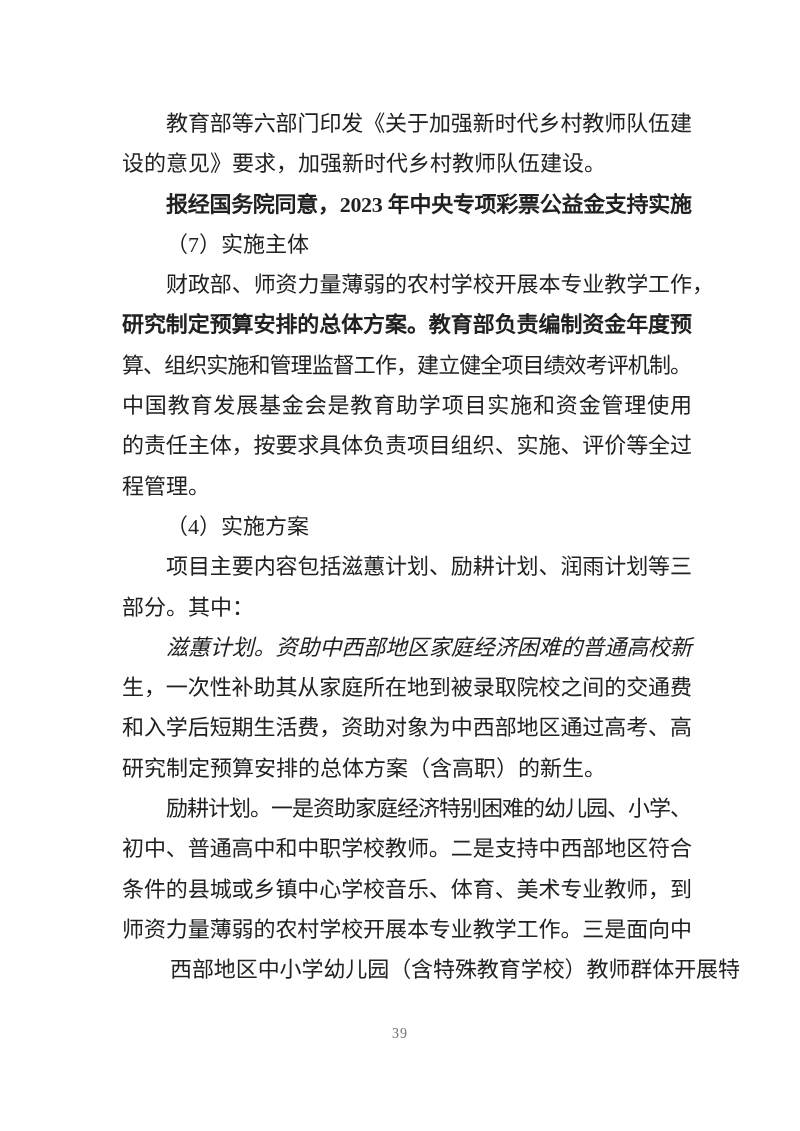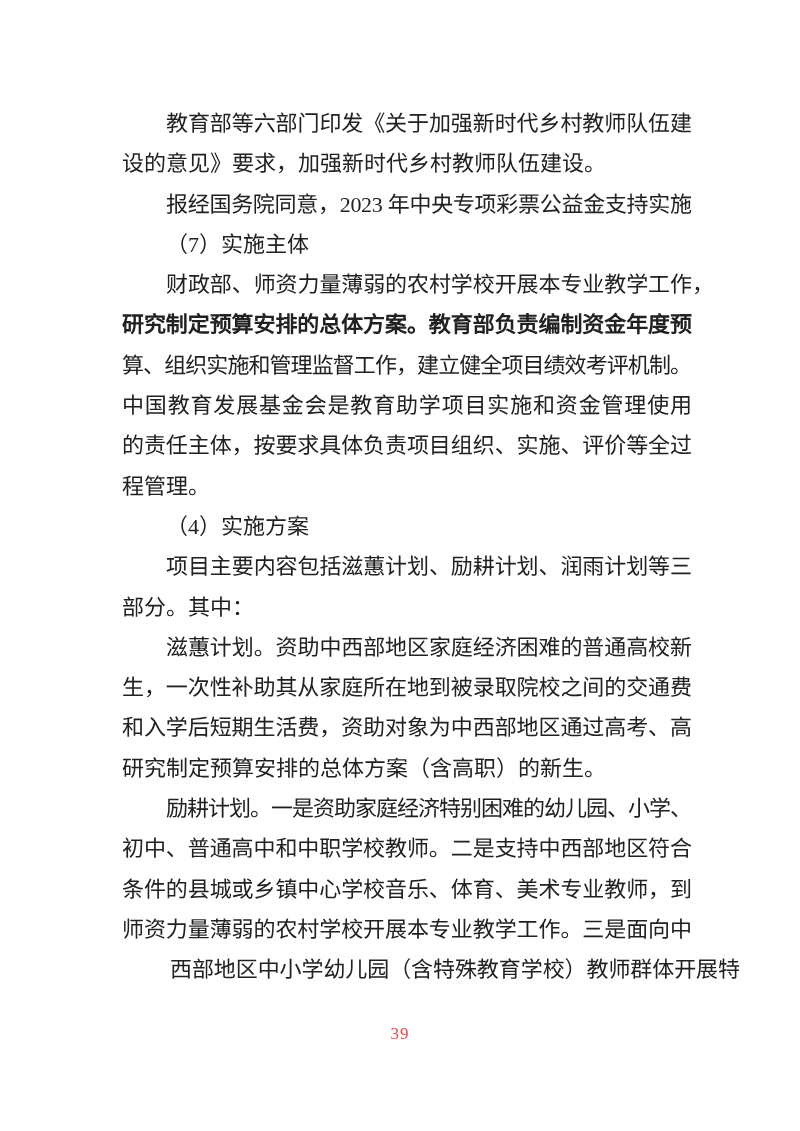--- a/index.html
+++ b/index.html
@@ -46,58 +46,58 @@
     white-space: nowrap;
   }
   .footer {
     position: absolute;
     top: 1024px;
     left: 0;
     width: 800px;
     text-align: center;
   }
   .pagenum {
-    font-size: 17px;
-    color: #ef4444;
+    font-size: 14px;
+    color: #737373;
     letter-spacing: 1px;
     font-family: "Liberation Serif", "DejaVu Serif", serif;
   }
 </style>
 </head>
 <body>
 
 <div class="page">
   <div class="text-block" id="text-block">
       <div class="paragraph">
         <div class="line indent just"><span style="letter-spacing: -0.0876359px;">教育部等六部门印发《关于加强新时代乡村教师队伍建</span></div>
         <div class="line"><span>设的意见》要求，加强新时代乡村教师队伍建设。</span></div>
       </div>
       <div class="paragraph">
-        <div class="line indent just"><span style="letter-spacing: -0.289062px;">报经国务院同意，2023 年中央专项彩票公益金支持实施</span></div>
+        <div class="line indent just"><span style="letter-spacing: -0.289062px; font-weight: bold;">报经国务院同意，2023 年中央专项彩票公益金支持实施</span></div>
       </div>
       <div class="paragraph">
         <div class="line indent"><span>（7）实施主体</span></div>
       </div>
       <div class="paragraph">
         <div class="line indent just"><span style="letter-spacing: -0.0876359px;">财政部、师资力量薄弱的农村学校开展本专业教学工作，</span></div>
         <div class="line just"><span style="letter-spacing: -0.080625px; font-weight: bold;">研究制定预算安排的总体方案。教育部负责编制资金年度预</span></div>
         <div class="line just"><span style="letter-spacing: -0.923678px;">算、组织实施和管理监督工作，建立健全项目绩效考评机制。</span></div>
         <div class="line just"><span style="letter-spacing: 0.832682px;">中国教育发展基金会是教育助学项目实施和资金管理使用</span></div>
         <div class="line just"><span style="letter-spacing: -0.080625px;">的责任主体，按要求具体负责项目组织、实施、评价等全过</span></div>
         <div class="line"><span>程管理。</span></div>
       </div>
       <div class="paragraph">
         <div class="line indent"><span>（4）实施方案</span></div>
       </div>
       <div class="paragraph">
         <div class="line indent just"><span style="letter-spacing: -0.0876359px;">项目主要内容包括滋蕙计划、励耕计划、润雨计划等三</span></div>
         <div class="line"><span>部分。其中：</span></div>
       </div>
       <div class="paragraph">
-        <div class="line indent just"><span style="letter-spacing: -0.0876359px;">滋蕙计划。资助中西部地区家庭经济困难的普通高校新</span></div>
+        <div class="line indent just"><span style="letter-spacing: -0.0876359px; font-style: italic;">滋蕙计划。资助中西部地区家庭经济困难的普通高校新</span></div>
         <div class="line just"><span style="letter-spacing: -0.080625px;">生，一次性补助其从家庭所在地到被录取院校之间的交通费</span></div>
         <div class="line just"><span style="letter-spacing: -0.080625px;">和入学后短期生活费，资助对象为中西部地区通过高考、高</span></div>
         <div class="line"><span>研究制定预算安排的总体方案（含高职）的新生。</span></div>
       </div>
       <div class="paragraph">
         <div class="line indent just"><span style="letter-spacing: -1.00065px;">励耕计划。一是资助家庭经济特别困难的幼儿园、小学、</span></div>
         <div class="line just"><span style="letter-spacing: -0.080625px;">初中、普通高中和中职学校教师。二是支持中西部地区符合</span></div>
         <div class="line just"><span style="letter-spacing: -0.080625px;">条件的县城或乡镇中心学校音乐、体育、美术专业教师，到</span></div>
         <div class="line just"><span style="letter-spacing: -0.080625px;">师资力量薄弱的农村学校开展本专业教学工作。三是面向中</span></div>
         <div class="line just"><span style="letter-spacing: -0.080625px; margin-left: 48px;">西部地区中小学幼儿园（含特殊教育学校）教师群体开展特</span></div>

